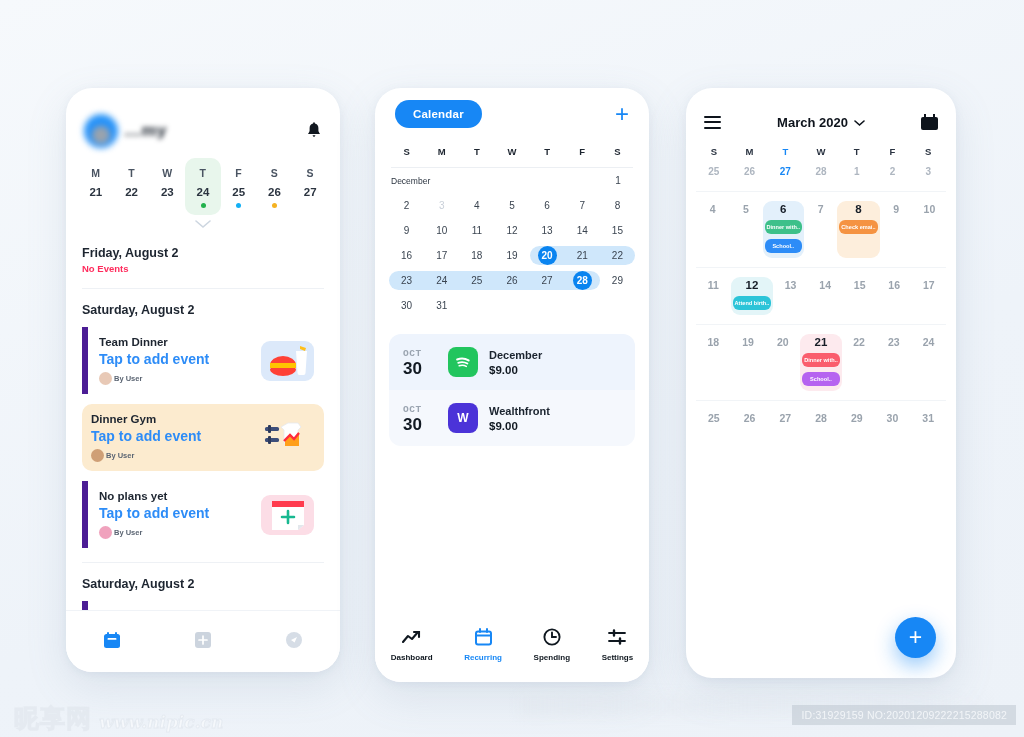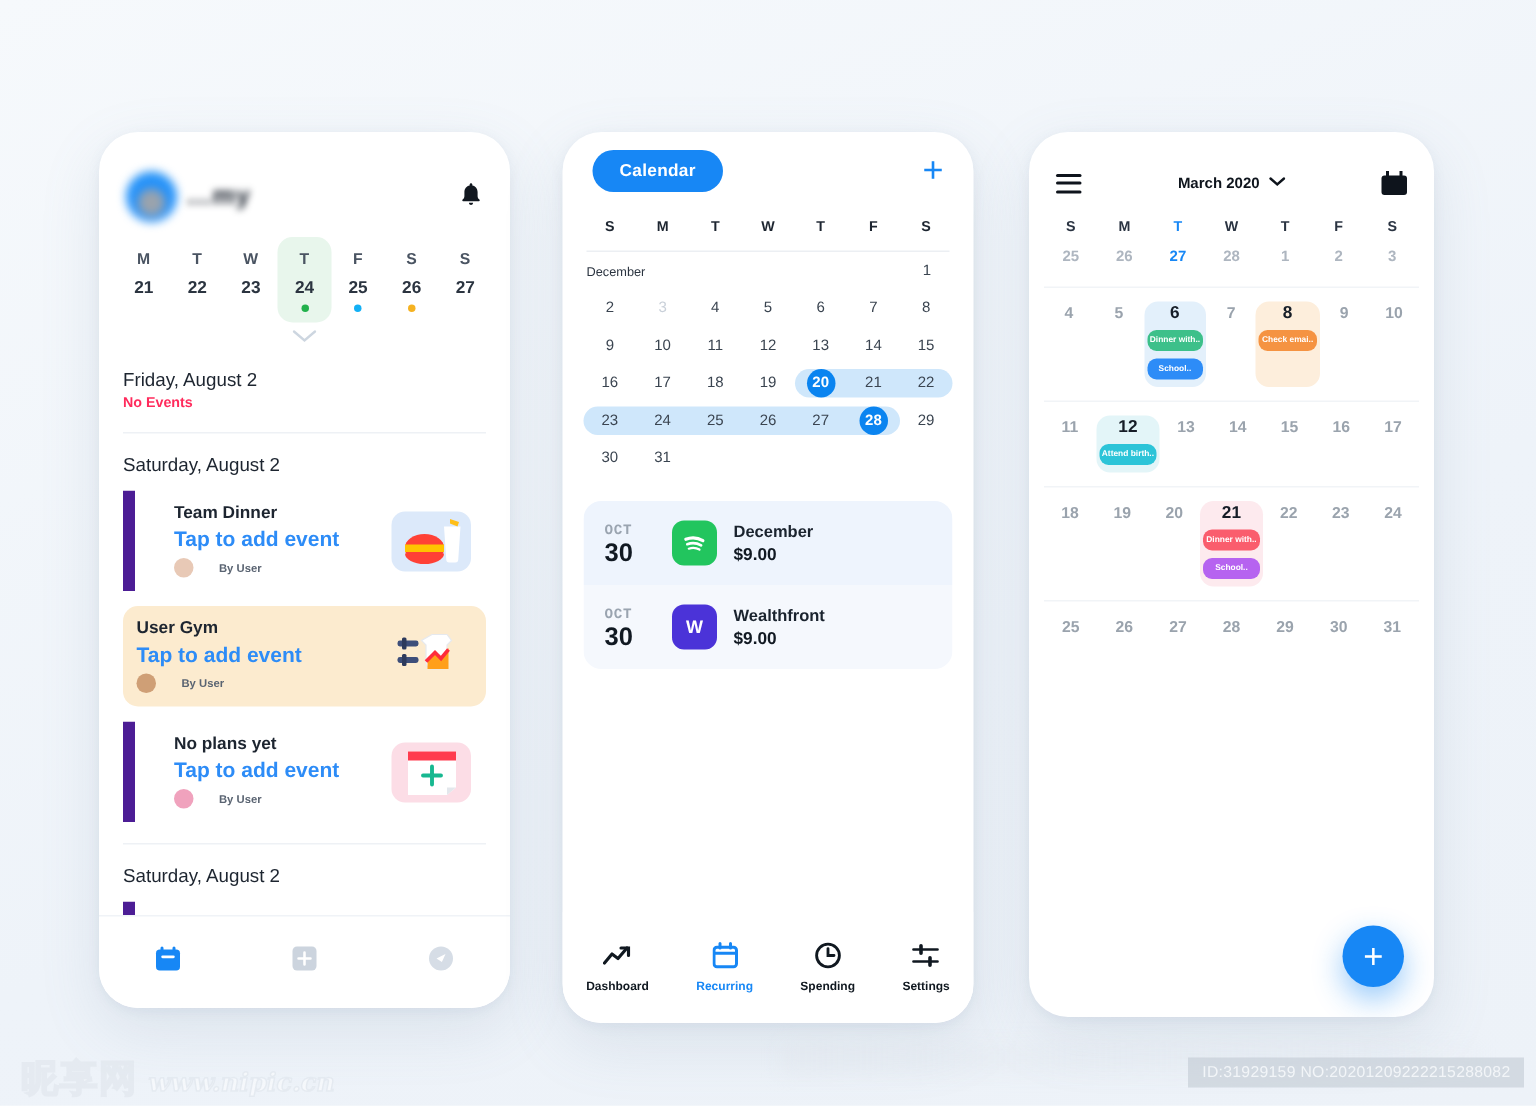--- a/index.html
+++ b/index.html
@@ -50,35 +50,35 @@
   }
   .p1-day.sel { background: #e8f6ec; }
   .p1-day .dw { font-size: 10.5px; color: #4a5462; font-weight: bold; letter-spacing:.4px;}
   .p1-day .dn { font-size: 11.5px; color: #2b3440; font-weight: bold; margin-top: 7px; }
   .p1-day .dot { width: 5px; height:5px; border-radius:50%; margin: 5px auto 0 auto; }
 
   .chev-down { text-align:center; color:#c2ccd8; font-size: 13px; margin-top: 2px; }
 
   .p1-body { padding: 0 16px; }
   .sec-head { margin-top: 14px; }
-  .sec-head .t { font-size: 12.5px; font-weight: normal; color: #1d2530; }
+  .sec-head .t { font-size: 12.5px; font-weight: bold; color: #1d2530; }
   .sec-head .no-ev { font-size: 9.5px; color:#ff2b5c; font-weight:bold; margin-top:3px; }
 
   .ev {
     display:flex; align-items:center; margin-top: 10px;
     border-radius: 10px; padding: 9px 10px 9px 9px; min-height: 52px;
   }
-  .ev.plain { border-left: 8px solid #4c1d95; border-radius: 0 10px 10px 0; padding-left: 26px; }
+  .ev.plain { border-left: 6px solid #4c1d95; border-radius: 0 10px 10px 0; padding-left: 11px; }
   .ev.warm { background:#fcebcf; }
   .ev-text { flex: 1 1 auto; min-width: 0; }
   .ev-title { font-size: 11.5px; font-weight:bold; color:#1d2530; }
   .ev-sub { font-size: 14px; color:#2d8cf7; font-weight:bold; margin-top:3px; }
   .ev-by { display:flex; align-items:center; margin-top: 5px; }
   .ev-av { width: 13px; height:13px; border-radius:50%; flex:0 0 auto; }
-  .ev-by span { font-size: 7.5px; color:#5a6472; font-weight:bold; margin-left:17px; }
+  .ev-by span { font-size: 7.5px; color:#5a6472; font-weight:bold; margin-left:2px; }
   .ev-thumb {
     width: 53px; height: 40px; border-radius: 9px; flex: 0 0 auto;
     display:flex; align-items:center; justify-content:center; margin-left: 8px;
     position: relative; overflow:hidden;
   }
   .divider-soft { height:1px; background:#eef1f5; margin: 14px 0 0 0; }
 
   .p1-nav {
     position:absolute; left:0; right:0; bottom: 0; height: 62px;
     display:flex; align-items:center; justify-content:space-around;
@@ -130,21 +130,21 @@
   .p2-tab { text-align:center; }
   .p2-tab .ico { height: 18px; display:flex; align-items:center; justify-content:center; color:#101820; }
   .p2-tab .lbl { font-size: 8px; font-weight:bold; color:#101820; margin-top: 7px; }
   .p2-tab.active .ico, .p2-tab.active .lbl { color:#1787f5; }
 
   
   .p3-top { padding: 26px 18px 0 18px; display:flex; align-items:center; }
   .burger { width: 17px; }
   .burger i { display:block; height:2px; background:#0e141c; border-radius:2px; margin-bottom:3.5px; }
   .burger i:last-child { margin-bottom:0; }
-  .p3-title { margin: 0 auto; font-size: 10px; font-weight:bold; color:#0e141c; display:flex; align-items:center; gap:6px; }
+  .p3-title { margin: 0 auto; font-size: 13px; font-weight:bold; color:#0e141c; display:flex; align-items:center; gap:6px; }
   .p3-cal-ico { width: 17px; height: 16px; position:relative; }
   .p3-cal-ico b { position:absolute; left:0; top:3px; width:17px; height:13px; background:#0e141c; border-radius:2px; display:block;}
   .p3-cal-ico u { position:absolute; width:2px; height:4px; background:#0e141c; top:0; }
   .p3-dow { display:flex; padding: 16px 10px 0 10px; }
   .p3-dow div { flex:1; text-align:center; font-size: 9.5px; font-weight:bold; color:#2a3341; }
   .p3-dow div.hl { color:#1787f5; }
   .p3-firstnums { display:flex; padding: 9px 10px 14px 10px; }
   .p3-firstnums div { flex:1; text-align:center; font-size: 10px; color:#aeb6c0; font-weight:bold; }
   .p3-firstnums div.hl { color:#1787f5; }
   .p3-weeks { padding: 0 10px; }
@@ -275,21 +275,21 @@
               <path d="M34 2l6 2-1 3-5-2z" fill="#ffbf1a"></path>
               <ellipse cx="17" cy="22" rx="13" ry="9" fill="#ff4136"></ellipse>
               <path d="M4 21a13 9 0 0 1 26 0z" fill="#ff4136"></path>
               <rect x="4" y="19" width="26" height="5" fill="#ffc400"></rect>
               <path d="M4 25a13 7 0 0 0 26 0z" fill="#ff4136"></path>
             </svg>
           </div>
         </div>
         <div class="ev warm">
           <div class="ev-text">
-            <div class="ev-title">User Gym</div>
+            <div class="ev-title">Dinner Gym</div>
             <div class="ev-sub">Tap to add event</div>
             <div class="ev-by">
               <div class="ev-av" style="background: rgb(207, 159, 118);"></div>
               <span>By User</span>
             </div>
           </div>
           <div class="ev-thumb" style="background: rgb(252, 235, 207);">
             <svg width="48" height="34" viewBox="0 0 48 34">
               <path d="M24 2h10l3 4-3 3v12a4 4 0 0 1-4 4h-6a4 4 0 0 1-4-4V9l-3-3z" fill="#ffffff" stroke="#e6e9ee" stroke-width="0.8"></path>
               <path d="M21 18l5-5 4 4 5-6v14h-14z" fill="#ff9f1a"></path>

